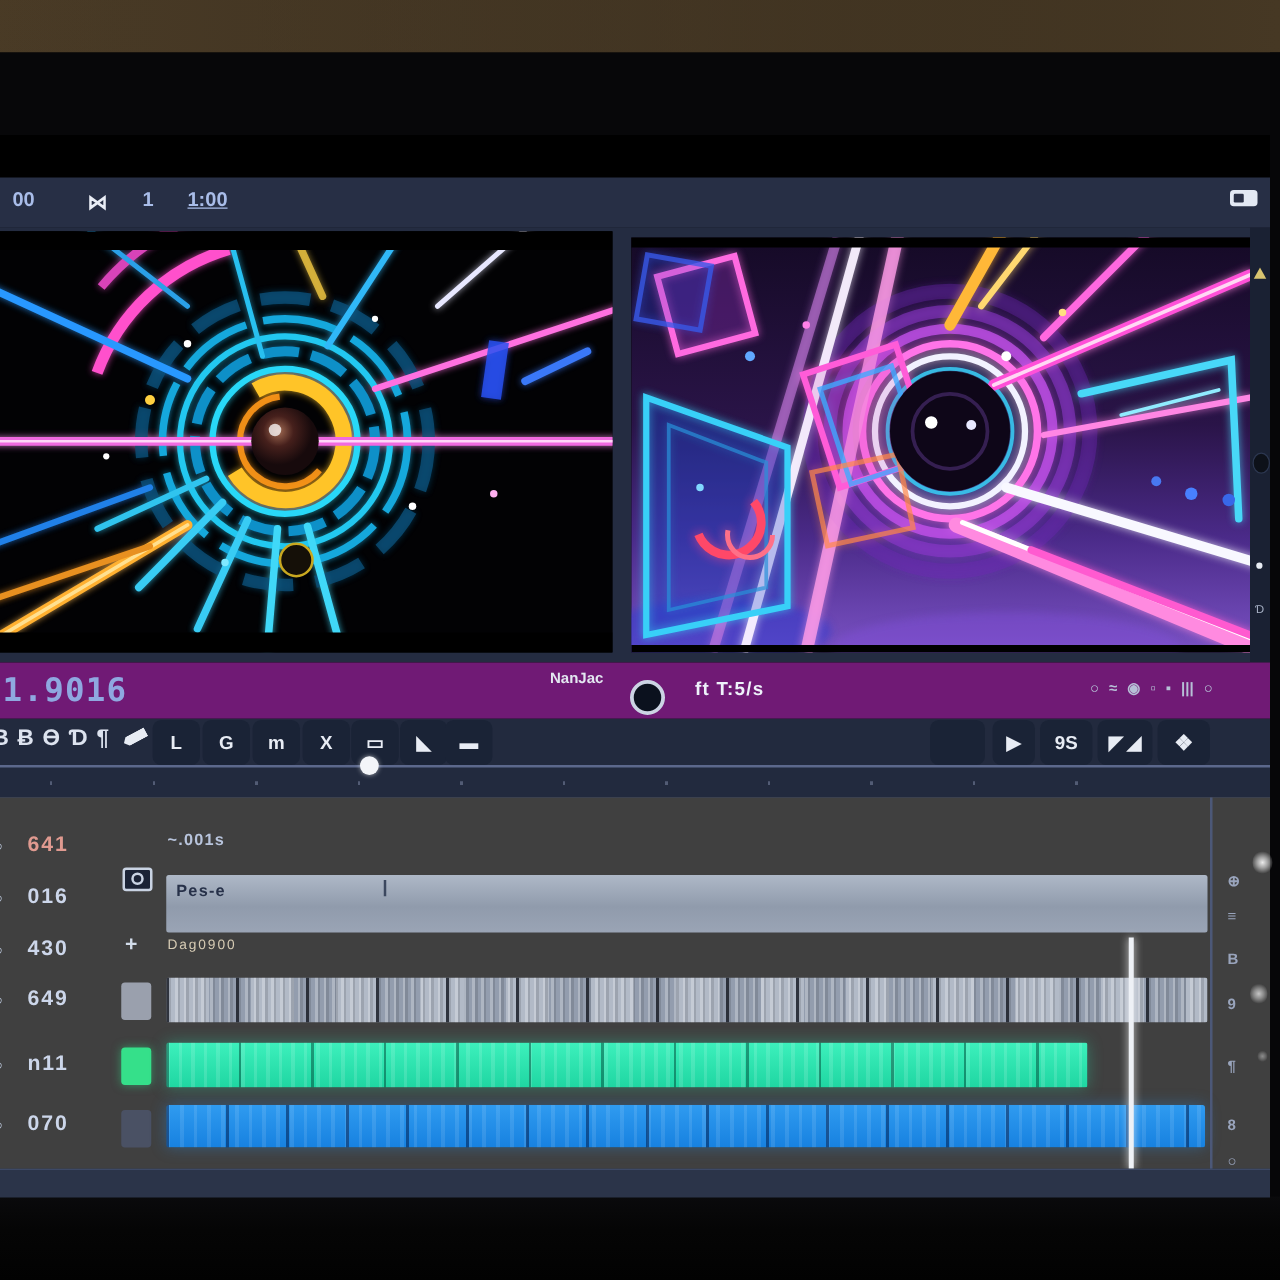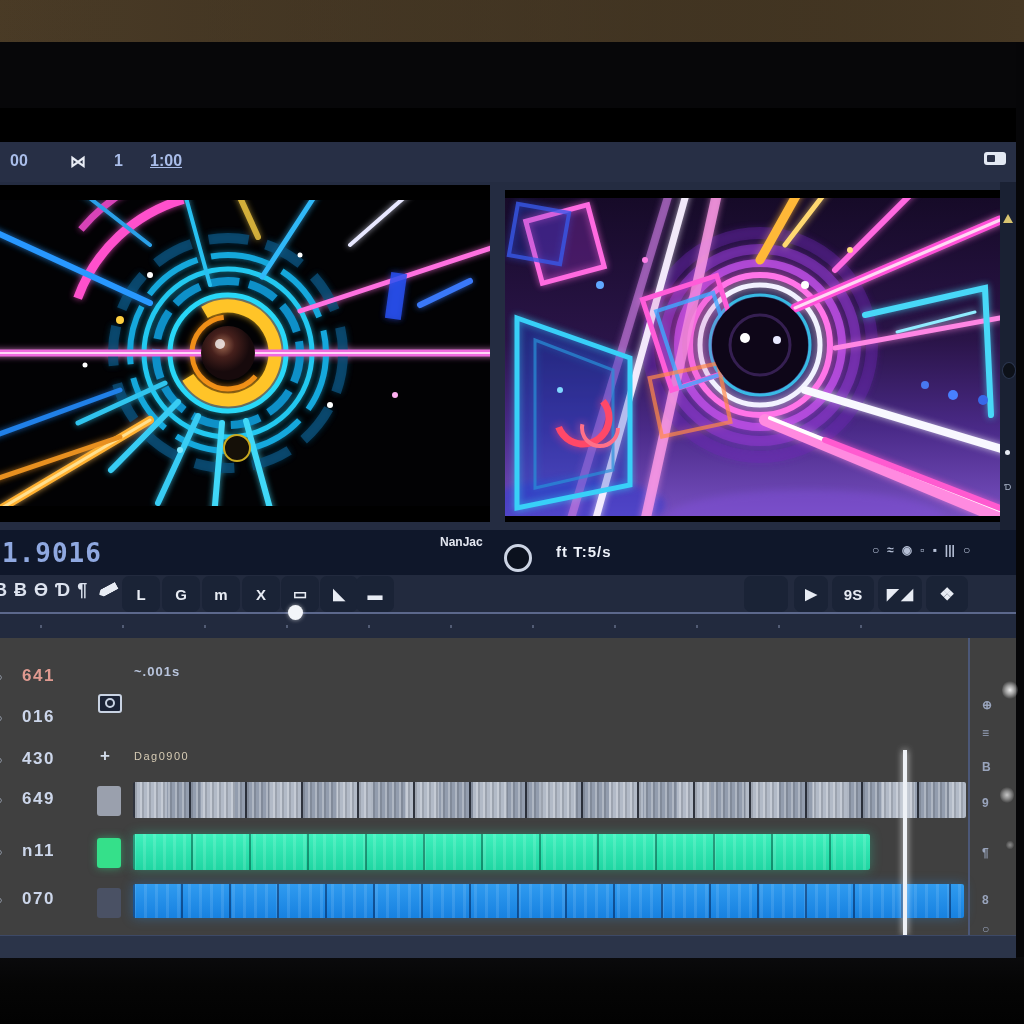--- a/index.html
+++ b/index.html
@@ -27,21 +27,21 @@
   
   .previews{position:absolute;left:0;top:182px;width:1016px;height:348px;background:#242c41;}
   .mon-left{position:absolute;left:0;top:3px;width:490px;height:337px;background:#000;}
   .mon-right{position:absolute;left:505px;top:8px;width:495px;height:332px;background:#000;}
   .side-strip{position:absolute;left:1000px;top:0;width:16px;height:348px;background:#1a2133;}
   .ss-tri{position:absolute;left:3px;top:32px;width:0;height:0;border-left:5px solid transparent;border-right:5px solid transparent;border-bottom:9px solid #d8c470;filter:blur(.4px);}
   .ss-ball{position:absolute;left:2px;top:180px;width:12px;height:15px;border-radius:50%;background:#0d1119;border:1px solid #2c3750;}
   .ss-dot{position:absolute;left:5px;top:268px;width:5px;height:5px;border-radius:50%;background:#e8ecf4;}
   .ss-d{position:absolute;left:4px;top:300px;font-size:9px;color:#aab4c8;}
   
-  .transport{position:absolute;left:0;top:530px;width:1016px;height:45px;background:#0f172a;}
+  .transport{position:absolute;left:0;top:530px;width:1016px;height:45px;background:#701a75;}
   .timecode{position:absolute;left:2px;top:8px;font-family:"DejaVu Sans Mono",monospace;font-size:26px;
     font-weight:bold;color:#8fa8e0;letter-spacing:1px;}
   .clip-label{position:absolute;left:440px;top:5px;font-size:12px;font-weight:bold;color:#e3e7f1;}
   .rec-ring{position:absolute;left:504px;top:14px;width:22px;height:22px;border:3px solid #ccd4e4;border-radius:50%;background:#0b111e;}
   .fit-label{position:absolute;left:556px;top:13px;font-size:15px;font-weight:bold;color:#eef2fa;letter-spacing:1px;}
   .transport-icons{position:absolute;left:872px;top:13px;display:flex;gap:8px;font-size:12px;color:#b6c0d6;font-weight:bold;}
   .transport-icons span{display:inline-block;}
   
   .toolrow{position:absolute;left:0;top:575px;width:1016px;height:63px;background:#222a3e;border-bottom:2px solid #4e5a7a;}
   .round-tools{position:absolute;left:-8px;top:5px;display:flex;gap:7px;font-size:18px;font-weight:bold;color:#dde3ef;}
@@ -312,20 +312,24 @@
       <span class="trow-lb" style="top:251px">070</span>
       <span class="cam-icon"></span>
       <span class="plus-icon">+</span>
       <span class="swatch sw1"></span>
       <span class="swatch sw2"></span>
       <span class="swatch sw3"></span>
     </div>
 
     <div class="tl-main">
       <span class="zoom-label">~.001s</span>
+      <div class="ruler">
+        <span class="ruler-label">Pes-e</span>
+        <span class="ruler-tick"></span>
+      </div>
       <span class="time-label">Dag0900</span>
       <div class="track track-gray"></div>
       <div class="track track-teal"></div>
       <div class="track track-blue"></div>
       <div class="playhead"></div>
     </div>
 
     <div class="tl-right">
       <span style="top:60px">⊕</span>
       <span style="top:88px">≡</span>

